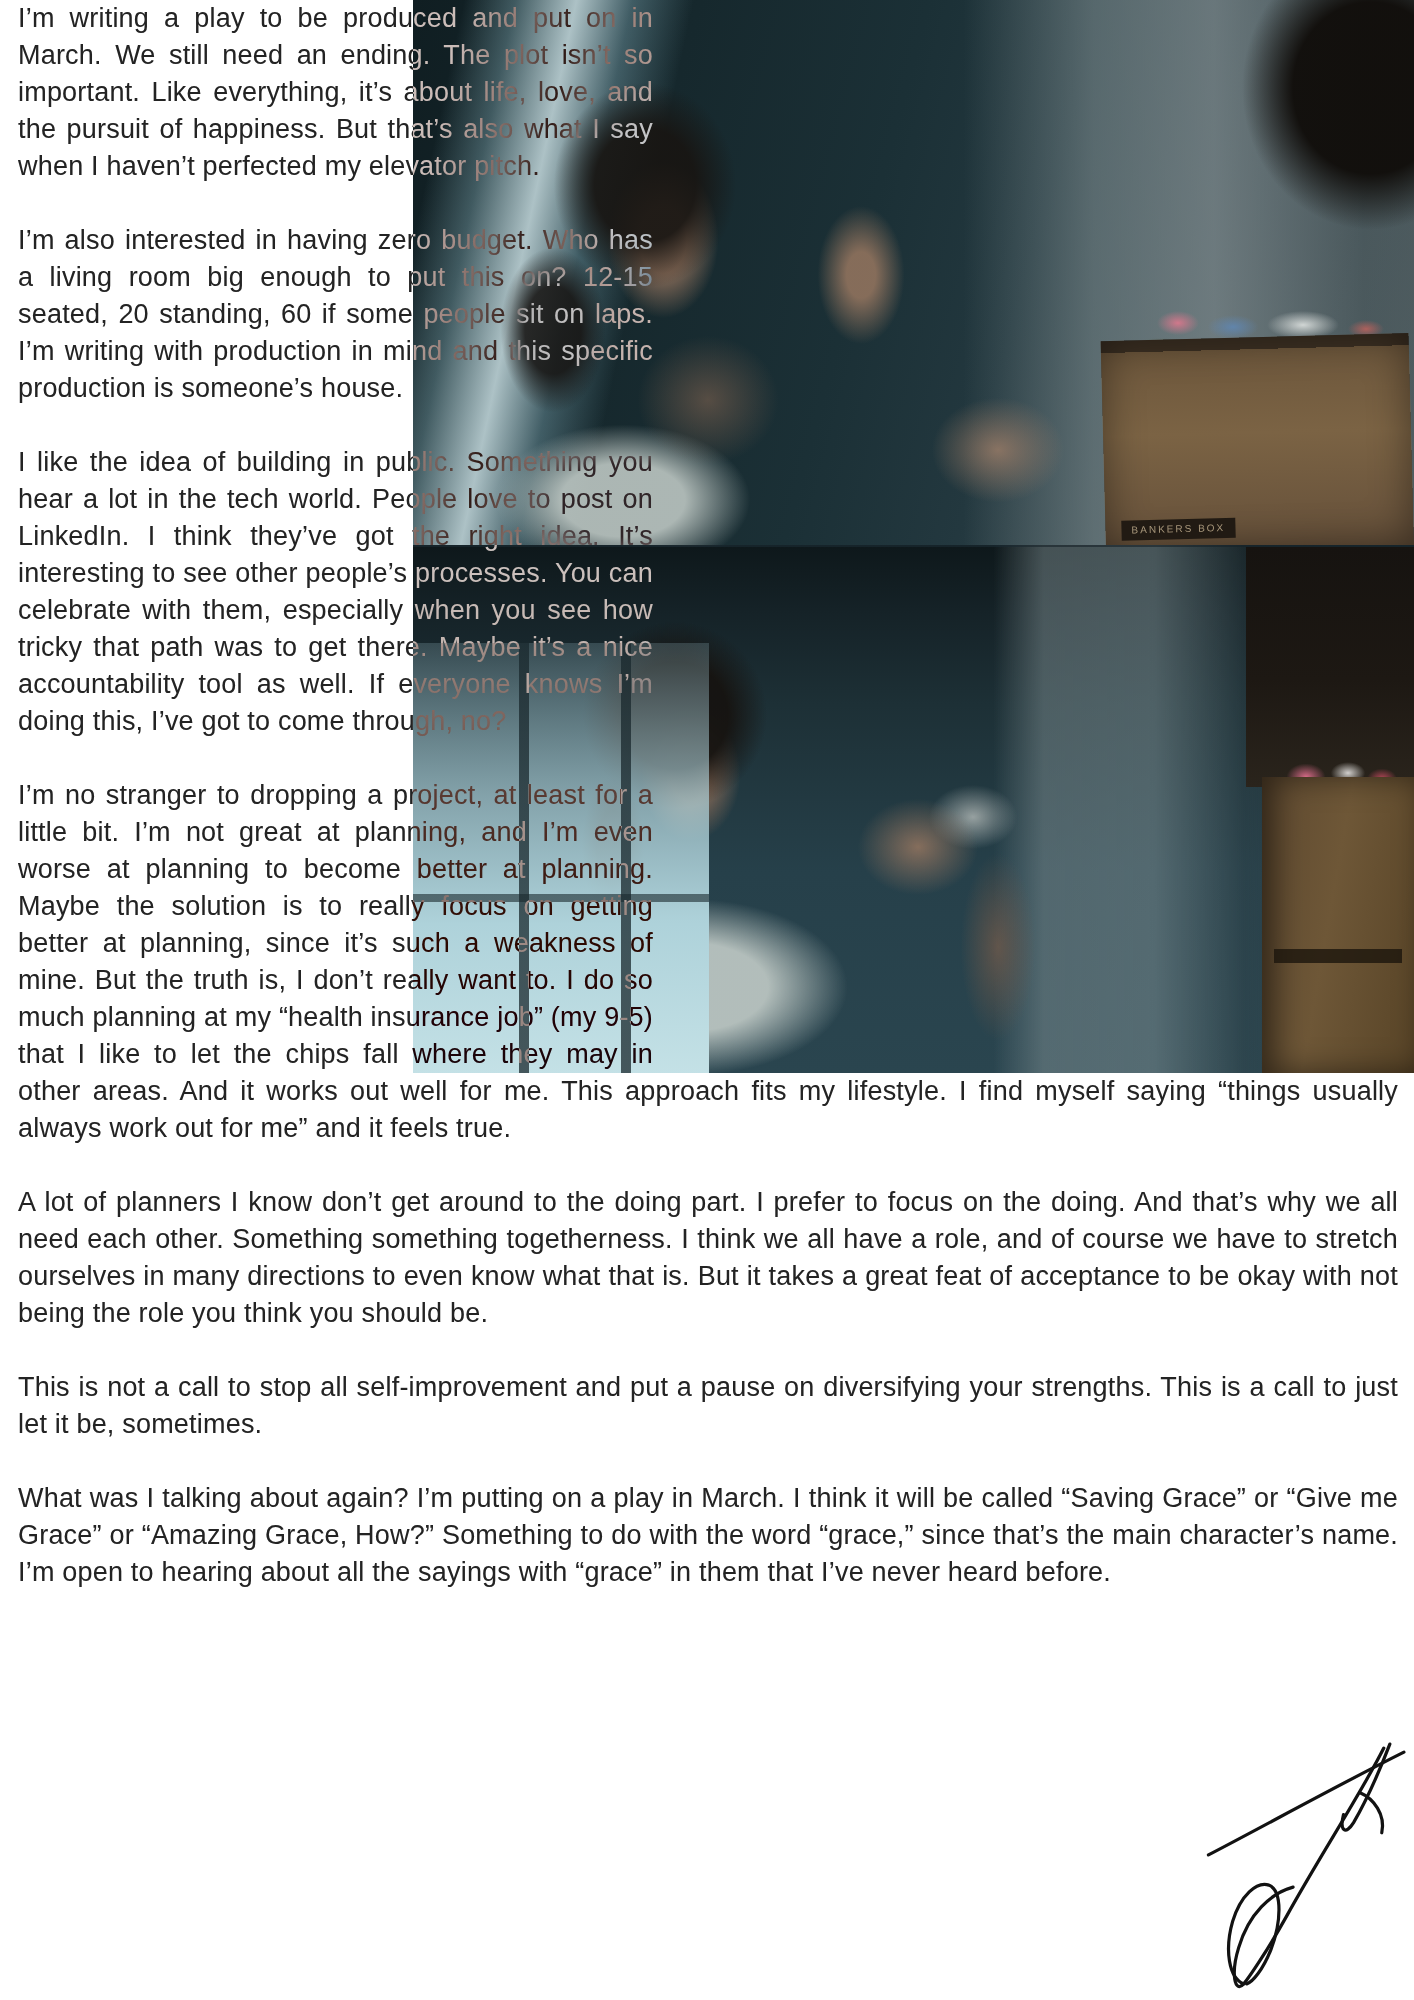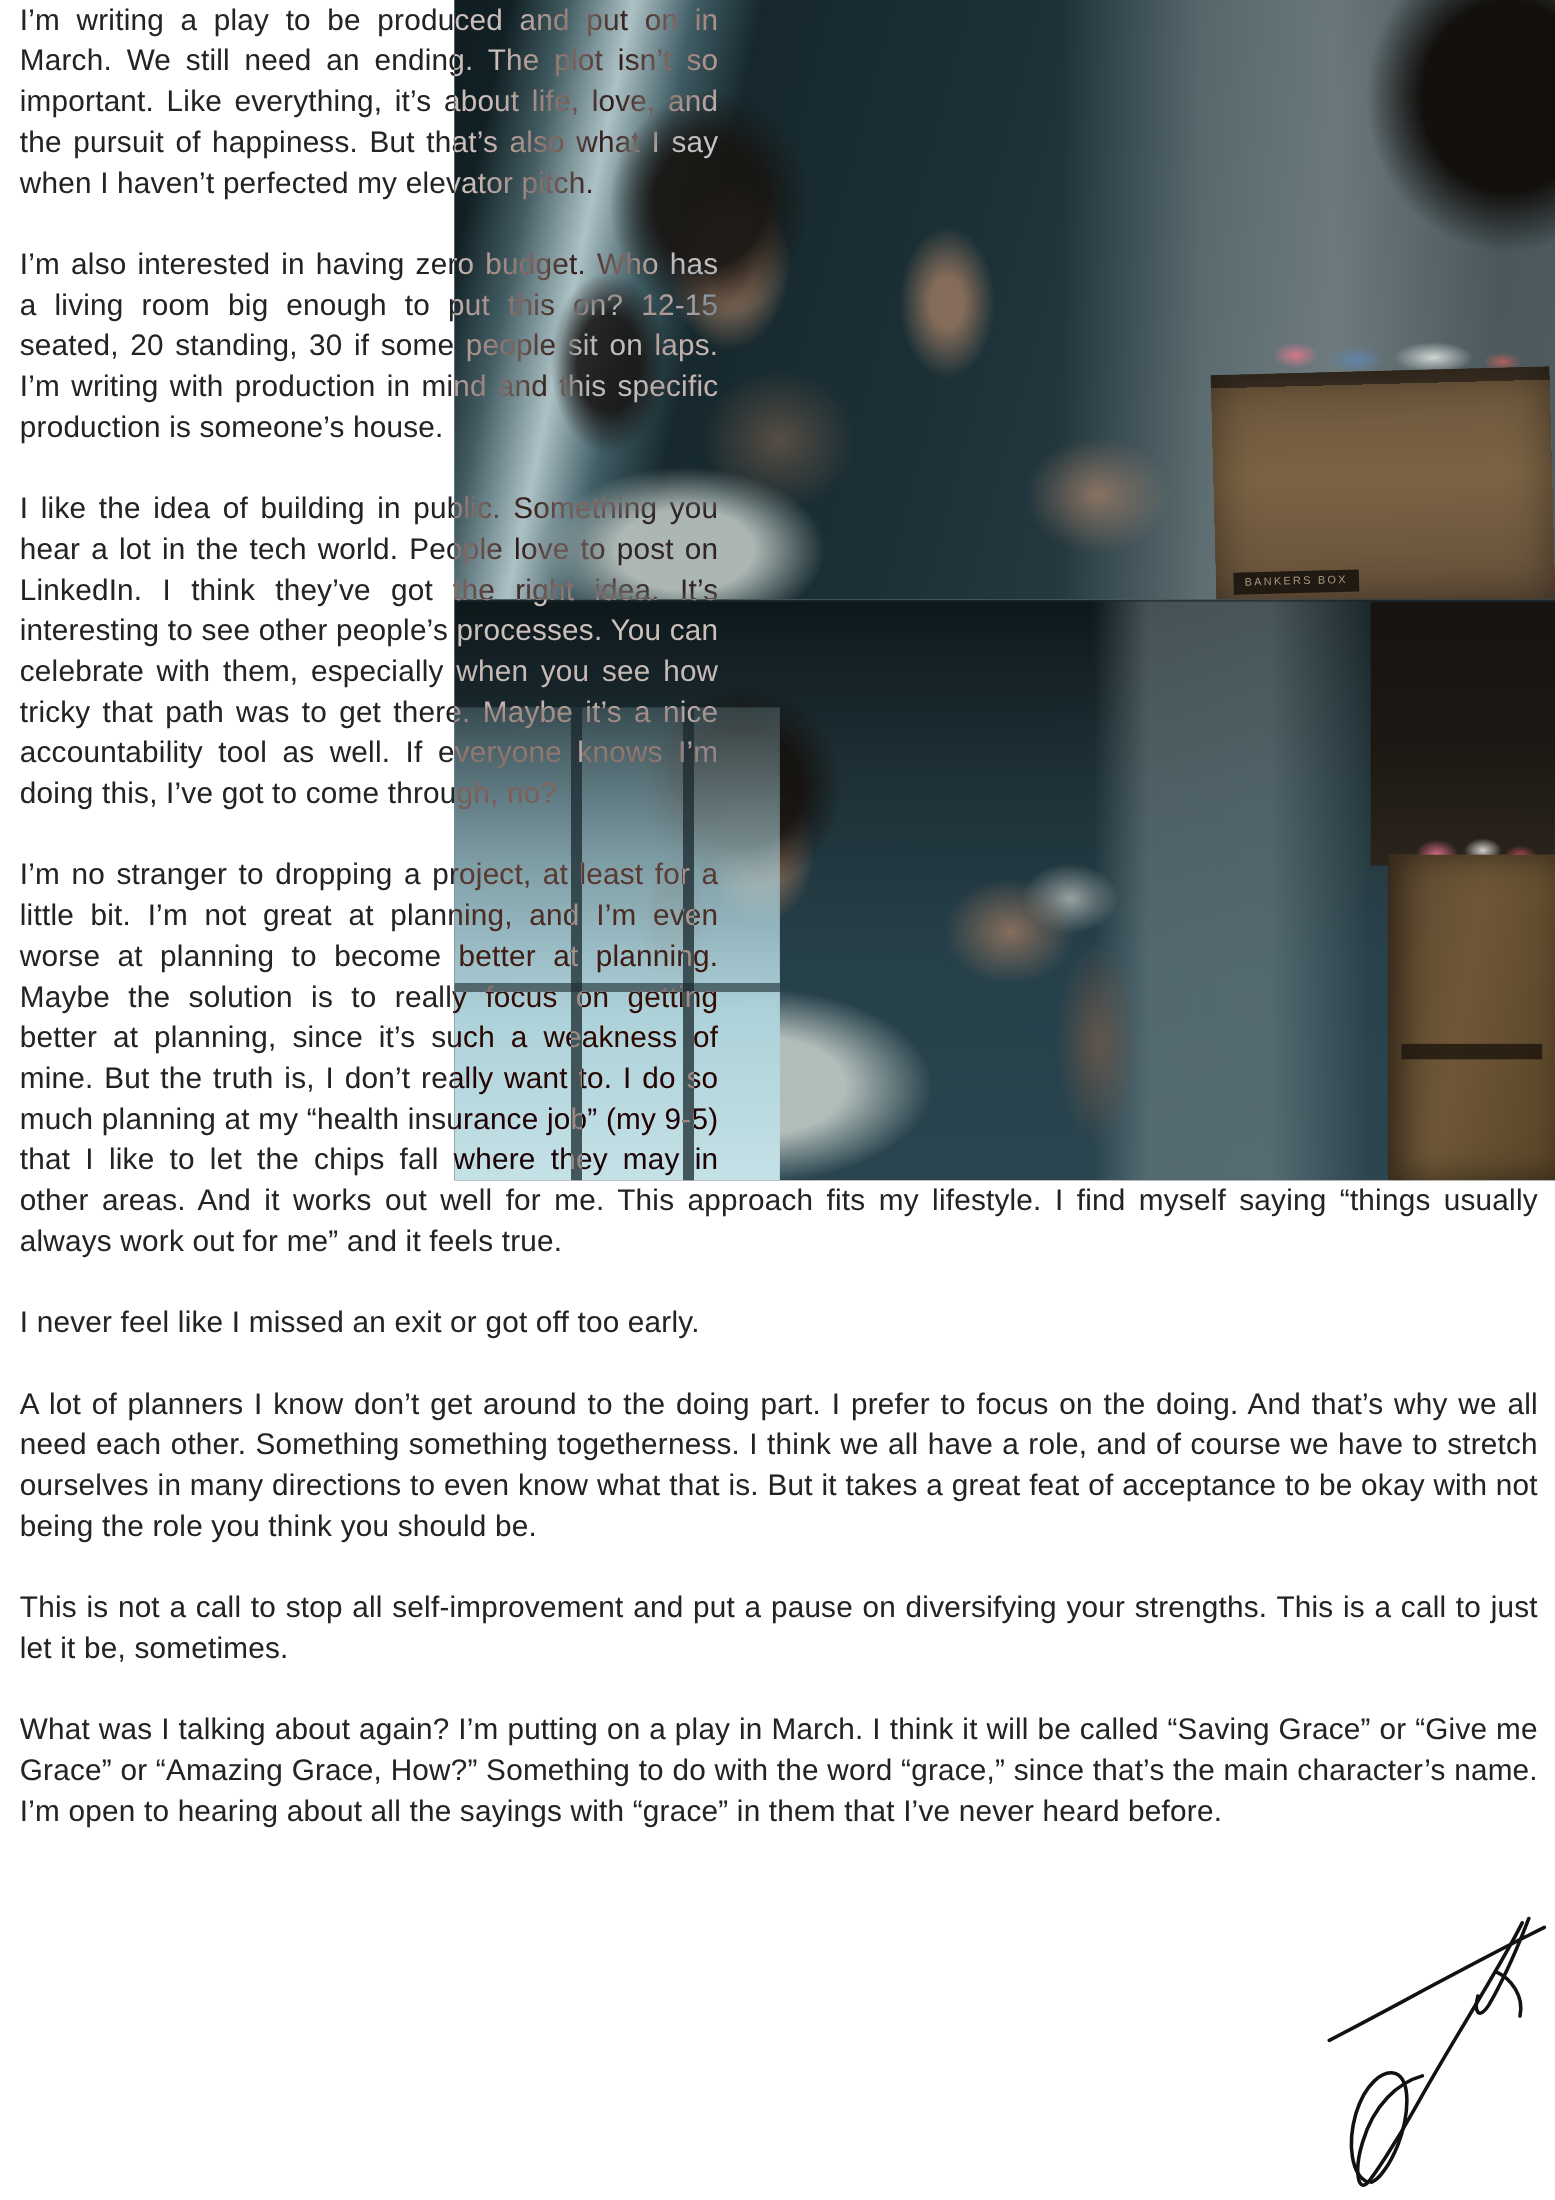--- a/index.html
+++ b/index.html
@@ -158,24 +158,23 @@
         <div class="p2-window"></div>
         <div class="p2-wardrobe"></div>
         <div class="p2-items"></div>
         <div class="p2-box">
           <span class="p2-label"></span>
         </div>
       </div>
     </div>
 
     <p>I’m writing a play to be produced and put on in March. We still need an ending. The plot isn’t so important. Like everything, it’s about life, love, and the pursuit of happiness. But that’s also what I say when I haven’t perfected my elevator pitch.</p>
-    <p>I’m also interested in having zero budget. Who has a living room big enough to put this on? 12-15 seated, 20 standing, 30 if some people sit on laps. I’m writing with production in mind and this specific production is someone’s house.</p>
+    <p>I’m also interested in having zero budget. Who has a living room big enough to put this on? 12-15 seated, 20 standing, 60 if some people sit on laps. I’m writing with production in mind and this specific production is someone’s house.</p>
     <p>I like the idea of building in public. Something you hear a lot in the tech world. People love to post on LinkedIn. I think they’ve got the right idea. It’s interesting to see other people’s processes. You can celebrate with them, especially when you see how tricky that path was to get there. Maybe it’s a nice accountability tool as well. If everyone knows I’m doing this, I’ve got to come through, no?</p>
     <p>I’m no stranger to dropping a project, at least for a little bit. I’m not great at planning, and I’m even worse at planning to become better at planning. Maybe the solution is to really focus on getting better at planning, since it’s such a weakness of mine. But the truth is, I don’t really want to. I do so much planning at my “health insurance job” (my 9-5) that I like to let the chips fall where they may in other areas. And it works out well for me. This approach fits my lifestyle. I find myself saying “things usually always work out for me” and it feels true.</p>
-    <p>I never feel like I missed an exit or got off too early.</p>
     <p>A lot of planners I know don’t get around to the doing part. I prefer to focus on the doing. And that’s why we all need each other. Something something togetherness. I think we all have a role, and of course we have to stretch ourselves in many directions to even know what that is. But it takes a great feat of acceptance to be okay with not being the role you think you should be.</p>
     <p>This is not a call to stop all self-improvement and put a pause on diversifying your strengths. This is a call to just let it be, sometimes.</p>
     <p>What was I talking about again? I’m putting on a play in March. I think it will be called “Saving Grace” or “Give me Grace” or “Amazing Grace, How?” Something to do with the word “grace,” since that’s the main character’s name. I’m open to hearing about all the sayings with “grace” in them that I’ve never heard before.</p>
   </div>
 
   <svg class="signature" viewBox="0 0 260 260" xmlns="http://www.w3.org/2000/svg">
     <g fill="none" stroke="#121212" stroke-width="3.2" stroke-linecap="round">
       <path d="M232,12 C210,56 168,120 136,178 C116,214 98,240 93,246 C84,256 80,236 88,210 C98,176 120,156 142,150"></path>
       <path d="M93,246 C78,240 74,212 82,184 C90,158 106,144 118,148 C132,154 130,186 120,212 C112,232 102,244 96,246"></path>
       <path d="M58,118 C112,90 184,50 252,16"></path>

